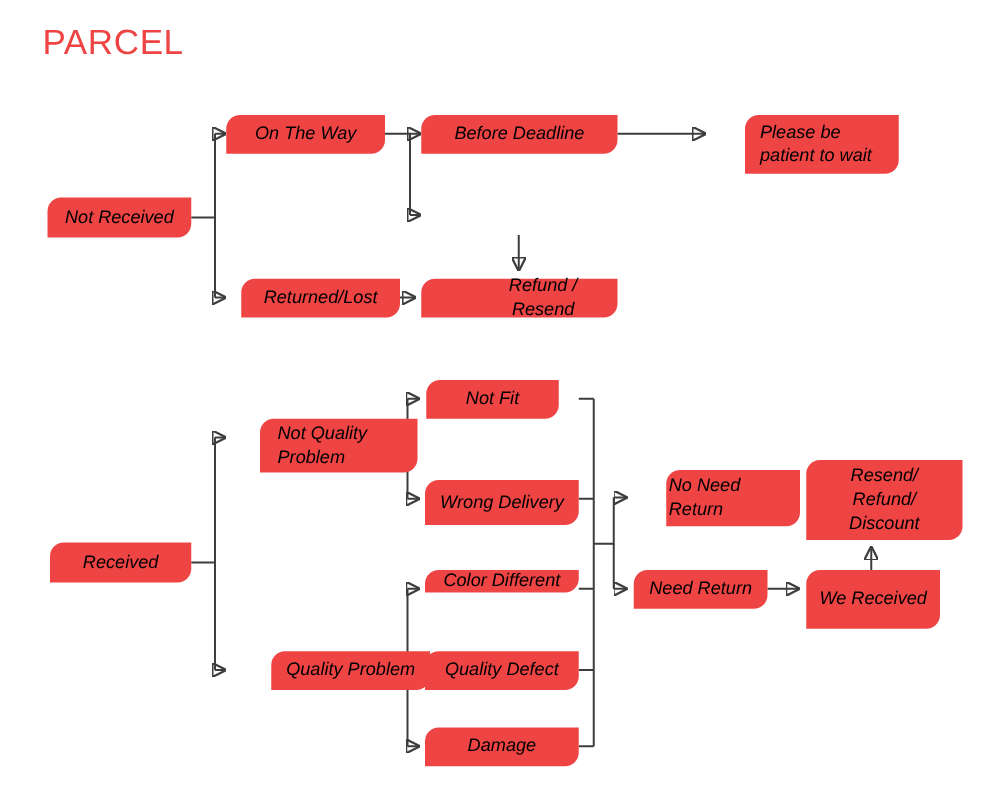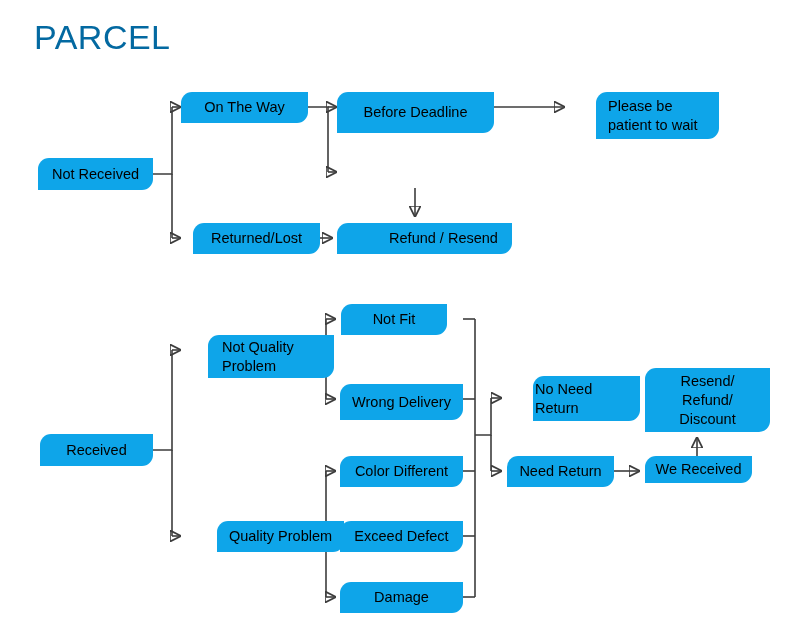--- a/index.html
+++ b/index.html
@@ -12,37 +12,38 @@
     width: 800px;
     height: 642px;
     background: #ffffff;
     font-family: "Liberation Sans", sans-serif;
     overflow: hidden;
   }
   #title {
     position: absolute;
     left: 34px;
     top: 18px;
-    font-size: 34px;
-    color: #0369a1;
+    font-size: 28px;
+    color: #ef4444;
     letter-spacing: 0.5px;
     white-space: nowrap;
   }
   .node {
     position: absolute;
-    background: #0ea5e9;
+    background: #ef4444;
     color: #000000;
     font-size: 14.5px;
     line-height: 19px;
     box-sizing: border-box;
     border-radius: 11px 0 11px 0;
     display: flex;
     align-items: center;
     padding: 0 10px;
     white-space: pre-line;
+    font-style: italic;
   }
   .node.center { justify-content: center; text-align: center; }
   .node.left   { justify-content: flex-start; text-align: left; margin-left: 26px; }
 
   svg.edges {
     position: absolute;
     left: 0;
     top: 0;
     width: 800px;
     height: 642px;
@@ -119,49 +120,49 @@
 
     <path d="M 697 456 L 697 438" marker-end="url(#ah)"></path>
   </svg>
 
   <div class="node center" style="left:38px; top:158px; width:115px; height:32px;">Not Received</div>
 
   <div class="node center" style="left:181px; top:92px; width:127px; height:31px;">On The Way</div>
 
   <div class="node center" style="left:193px; top:223px; width:127px; height:31px;">Returned/Lost</div>
 
-  <div class="node center" style="left:337px; top:92px; width:157px; height:41px;">Before Deadline</div>
+  <div class="node center" style="left:337px; top:92px; width:157px; height:31px;">Before Deadline</div>
 
 
-  <div class="node center" style="left:337px; top:223px; width:175px; height:31px;padding-left:48px;">Refund / Resend</div>
+  <div class="node center" style="left:337px; top:223px; width:157px; height:31px;padding-left:48px;">Refund / Resend</div>
 
   <div class="node left" style="left:570px; top:92px; width:123px; height:47px; padding-left:12px;">Please be
 patient to wait</div>
 
   <div class="node center" style="left:40px; top:434px; width:113px; height:32px;">Received</div>
 
   <div class="node left" style="left:182px; top:335px; width:126px; height:43px; padding-left:14px;">Not Quality
 Problem</div>
 
   <div class="node center" style="left:181px; top:521px; width:127px; height:31px;margin-left:36px;">Quality Problem</div>
 
   <div class="node center" style="left:341px; top:304px; width:106px; height:31px;">Not Fit</div>
 
   <div class="node center" style="left:340px; top:384px; width:123px; height:36px;">Wrong Delivery</div>
 
-  <div class="node center" style="left:340px; top:456px; width:123px; height:31px;">Color Different</div>
+  <div class="node center" style="left:340px; top:456px; width:123px; height:18px;">Color Different</div>
 
-  <div class="node center" style="left:340px; top:521px; width:123px; height:31px;">Exceed Defect</div>
+  <div class="node center" style="left:340px; top:521px; width:123px; height:31px;">Quality Defect</div>
 
   <div class="node center" style="left:340px; top:582px; width:123px; height:31px;">Damage</div>
 
   <div class="node left" style="left:507px; top:376px; width:107px; height:45px; padding-left:2px;">No Need
 Return</div>
 
   <div class="node center" style="left:507px; top:456px; width:107px; height:31px;">Need Return</div>
 
   <div class="node center" style="left:645px; top:368px; width:125px; height:64px;">Resend/
 Refund/
 Discount</div>
 
-  <div class="node center" style="left:645px; top:456px; width:107px; height:27px;">We Received</div>
+  <div class="node center" style="left:645px; top:456px; width:107px; height:47px;">We Received</div>
 
 </div>
 
 </body></html>

